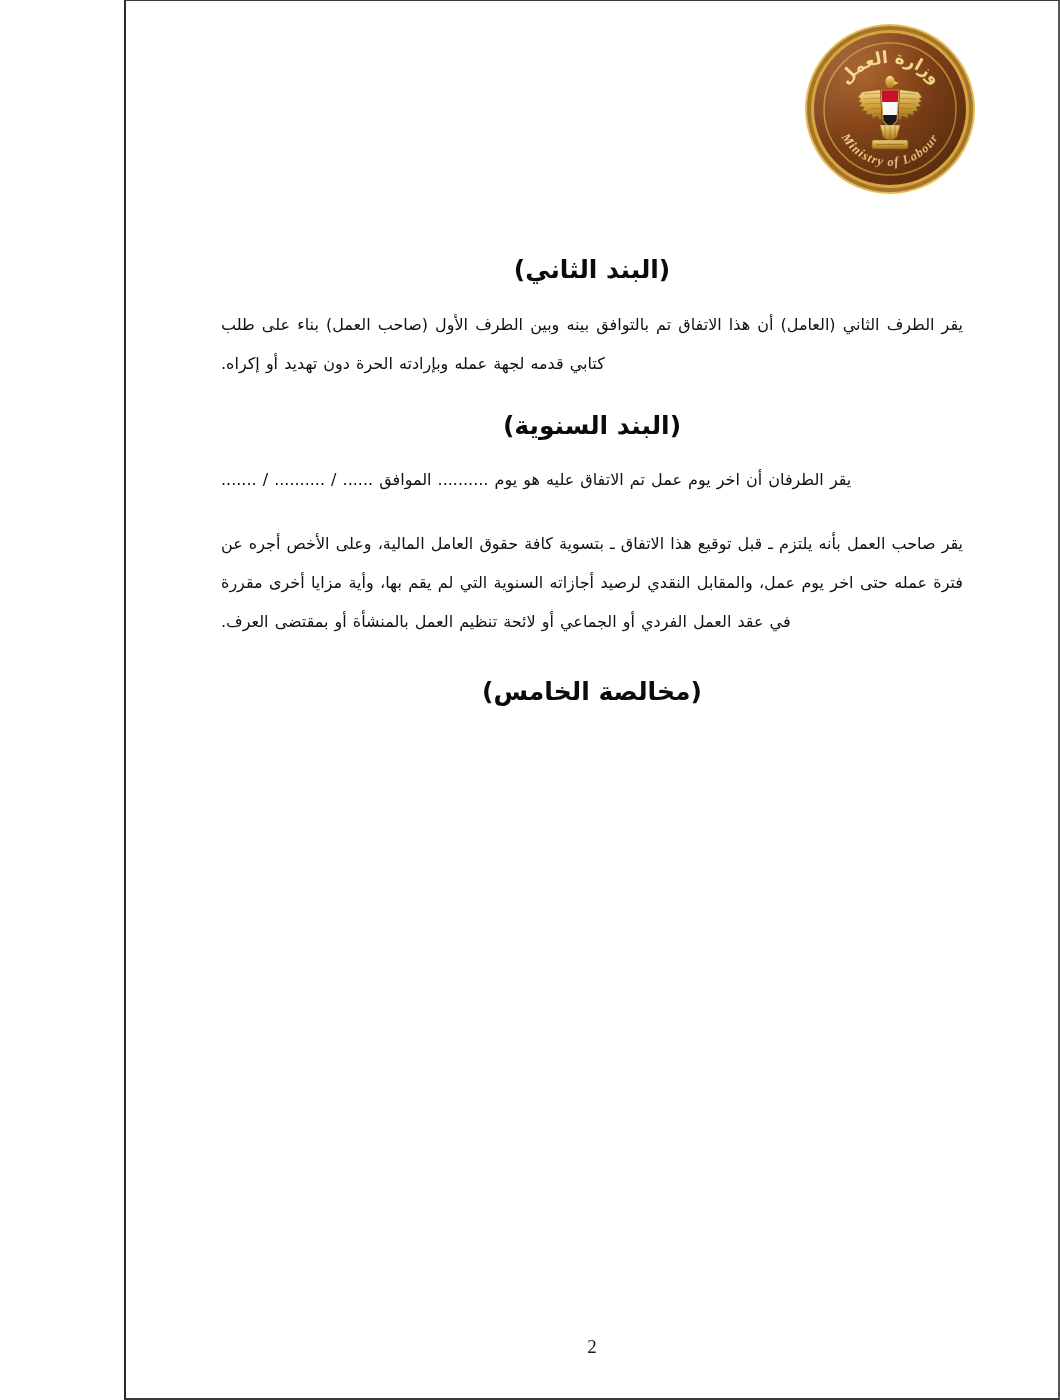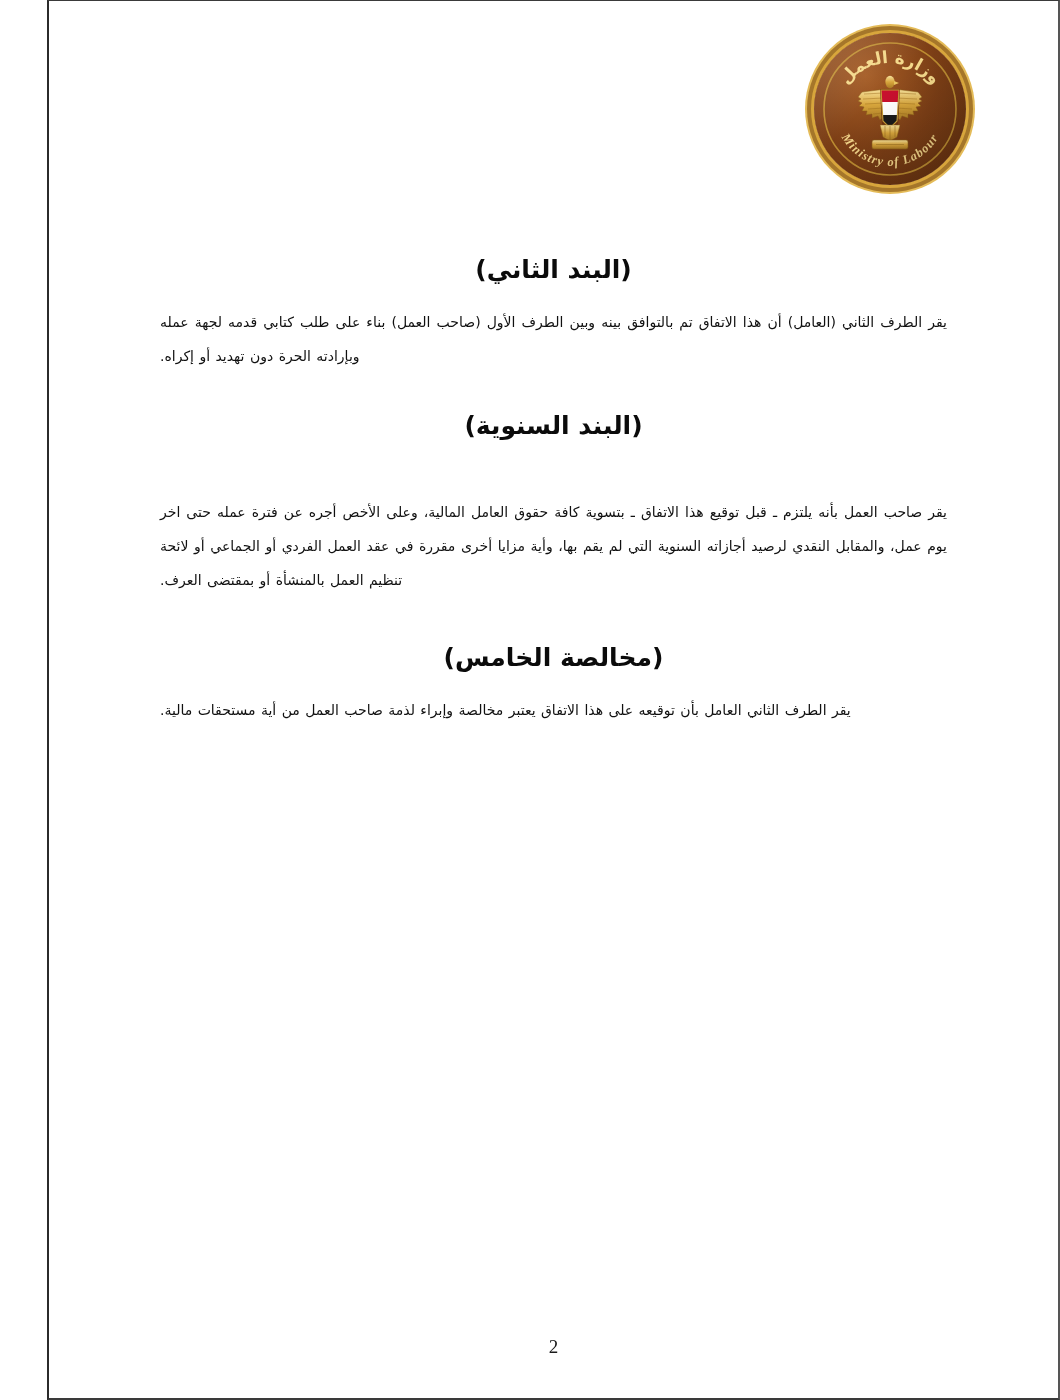--- a/index.html
+++ b/index.html
@@ -7,21 +7,21 @@
     margin: 0;
     padding: 0;
     background: #ffffff;
   }
   body {
     font-family: "DejaVu Sans", "Liberation Sans", sans-serif;
   }
 
   .page {
     position: relative;
-    width: 1013px;
+    width: 936px;
     height: 1400px;
     background: #ffffff;
     box-sizing: border-box;
     border-left: 2px solid #2b2b2b;
     border-right: 2px solid #555555;
     border-top: 1px solid #3a3a3a;
     border-bottom: 2px solid #3a3a3a;
     overflow: hidden;
   }
 
@@ -105,24 +105,24 @@
     margin: 0 0 16px 0;
     direction: rtl;
     letter-spacing: -0.5px;
   }
 
   .clause-text {
     direction: rtl;
     text-align: justify;
     text-align-last: left;
     font-family: "DejaVu Sans", sans-serif;
-    font-size: 14px;
+    font-size: 16px;
     line-height: 2.45;
     color: #101010;
-    margin: 16px;
+    margin: 0;
     word-spacing: 1px;
   }
 
   .gap-sm { height: 18px; }
   .gap-md { height: 26px; }
 
   
   .footer {
     position: absolute;
     bottom: 40px;
@@ -227,33 +227,33 @@
 
     <div class="clause">
       <h2 class="clause-heading">(البند الثاني)</h2>
       <p class="clause-text">يقر الطرف الثاني (العامل) أن هذا الاتفاق تم بالتوافق بينه وبين الطرف الأول (صاحب العمل) بناء على طلب كتابي قدمه لجهة عمله وبإرادته الحرة دون تهديد أو إكراه.</p>
     </div>
 
     <div class="gap-sm"></div>
 
     <div class="clause">
       <h2 class="clause-heading">(البند السنوية)</h2>
+      <p class="clause-text">يقر الطرفان أن اخر يوم عمل تم الاتفاق عليه هو يوم .......... الموافق ...... / .......... / .......</p>
     </div>
 
     <div class="gap-sm"></div>
 
     <div class="clause">
       <p class="clause-text">يقر صاحب العمل بأنه يلتزم ـ قبل توقيع هذا الاتفاق ـ بتسوية كافة حقوق العامل المالية، وعلى الأخص أجره عن فترة عمله حتى اخر يوم عمل، والمقابل النقدي لرصيد أجازاته السنوية التي لم يقم بها، وأية مزايا أخرى مقررة في عقد العمل الفردي أو الجماعي أو لائحة تنظيم العمل بالمنشأة أو بمقتضى العرف.</p>
     </div>
 
     <div class="gap-md"></div>
 
     <div class="clause">
       <h2 class="clause-heading">(مخالصة الخامس)</h2>
-      <p class="clause-text">يقر الطرف الثاني العامل بأن توقيعه على هذا الاتفاق يعتبر مخالصة وإبراء لذمة صاحب العمل من أية مستحقات مالية.</p>
     </div>
 
   </div>
 
   <div class="footer">
     <span class="page-number">2</span>
   </div>
 
 </div>
 

